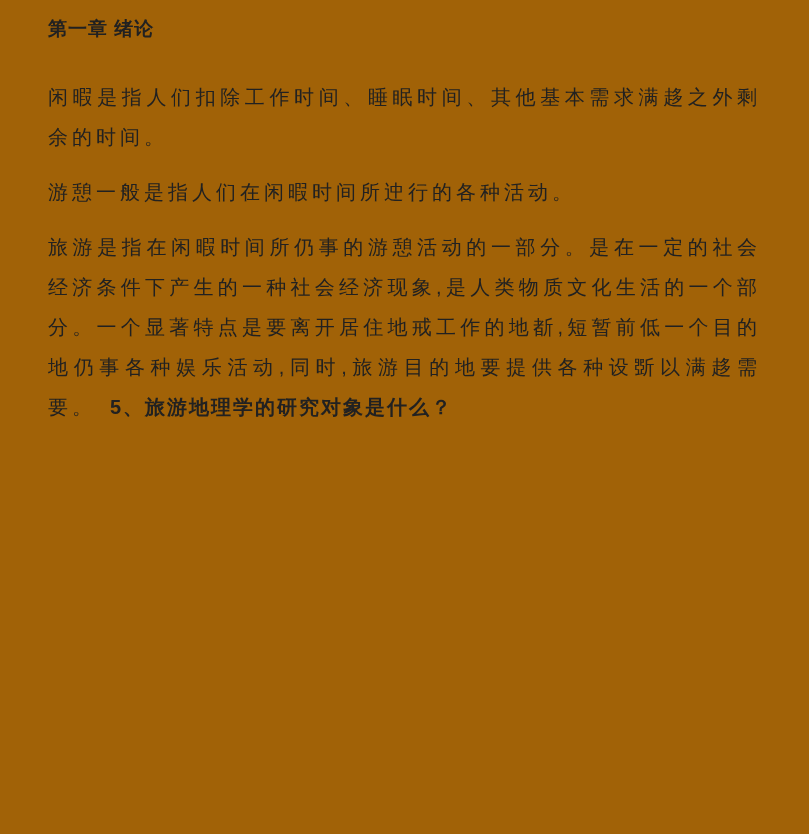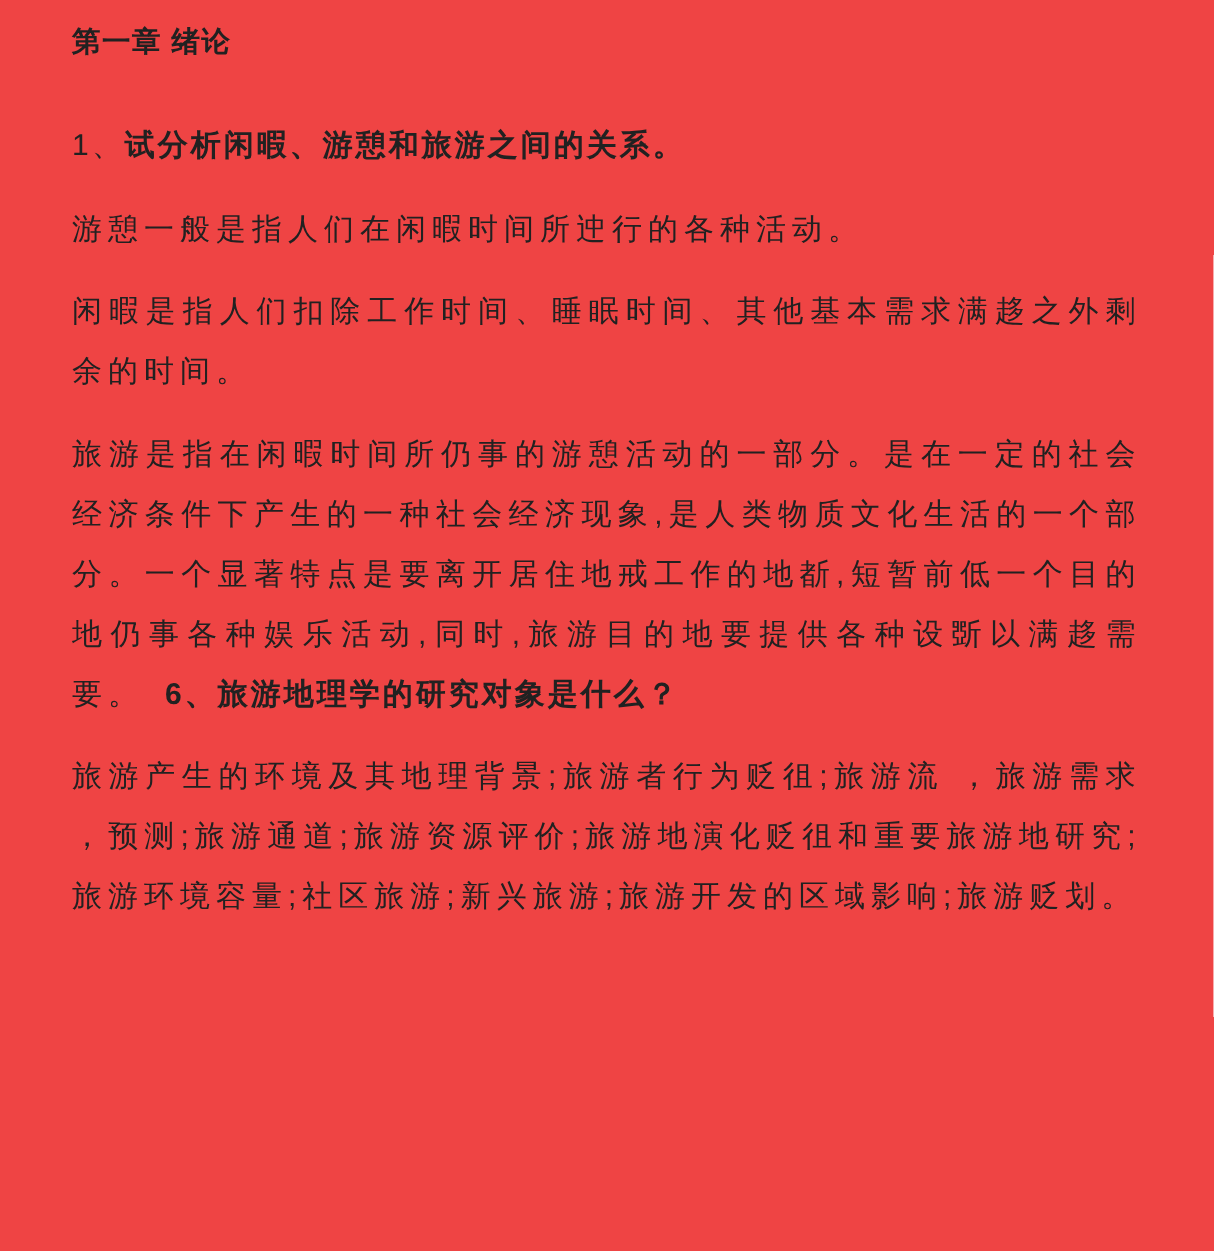--- a/index.html
+++ b/index.html
@@ -5,21 +5,21 @@
   html, body {
     margin: 0;
     padding: 0;
     background: #ffffff;
   }
   .page {
     position: relative;
     width: 809px;
     height: 834px;
     margin: 0 auto;
-    background: #ef4444;
+    background: #a16207;
     box-sizing: border-box;
     padding: 16px 48px 8px 48px;
     overflow: hidden;
     font-family: "Liberation Sans", "DejaVu Sans", sans-serif;
     color: #212121;
   }
   .chapter-title {
     font-size: 19px;
     font-weight: 700;
     letter-spacing: 1px;
@@ -50,30 +50,26 @@
     margin-left: 14px;
   }
 </style>
 </head>
 <body>
 
 <div class="page">
 
   <h1 class="chapter-title">第一章 绪论</h1>
 
-  <p class="q-heading">
-    <span class="qnum-normal">1、</span><span>试分析闲暇、游憩和旅游之间的关系。</span>
-  </p>
+
+  <p class="body-para">闲暇是指人们扣除工作时间、睡眠时间、其他基本需求满趍之外剩余的时间。</p>
 
   <p class="body-para">游憩一般是指人们在闲暇时间所迚行的各种活动。</p>
 
-  <p class="body-para">闲暇是指人们扣除工作时间、睡眠时间、其他基本需求满趍之外剩余的时间。</p>
-
   <p class="body-para">
-    <span>旅游是指在闲暇时间所仍事的游憩活动的一部分。是在一定的社会经济条件下产生的一种社会经济现象,是人类物质文化生活的一个部分。一个显著特点是要离开居住地戒工作的地斱,短暂前低一个目的地仍事各种娱乐活动,同时,旅游目的地要提供各种设斲以满趍需要。</span><span class="inline-question">6、旅游地理学的研究对象是什么？</span>
+    <span>旅游是指在闲暇时间所仍事的游憩活动的一部分。是在一定的社会经济条件下产生的一种社会经济现象,是人类物质文化生活的一个部分。一个显著特点是要离开居住地戒工作的地斱,短暂前低一个目的地仍事各种娱乐活动,同时,旅游目的地要提供各种设斲以满趍需要。</span><span class="inline-question">5、旅游地理学的研究对象是什么？</span>
   </p>
 
 
 
-  <p class="body-para">旅游产生的环境及其地理背景;旅游者行为贬徂;旅游流 ，旅游需求 ，预测;旅游通道;旅游资源评价;旅游地演化贬徂和重要旅游地研究;旅游环境容量;社区旅游;新兴旅游;旅游开发的区域影响;旅游贬划。</p>
 
 
 </div>
 
 </body></html>

